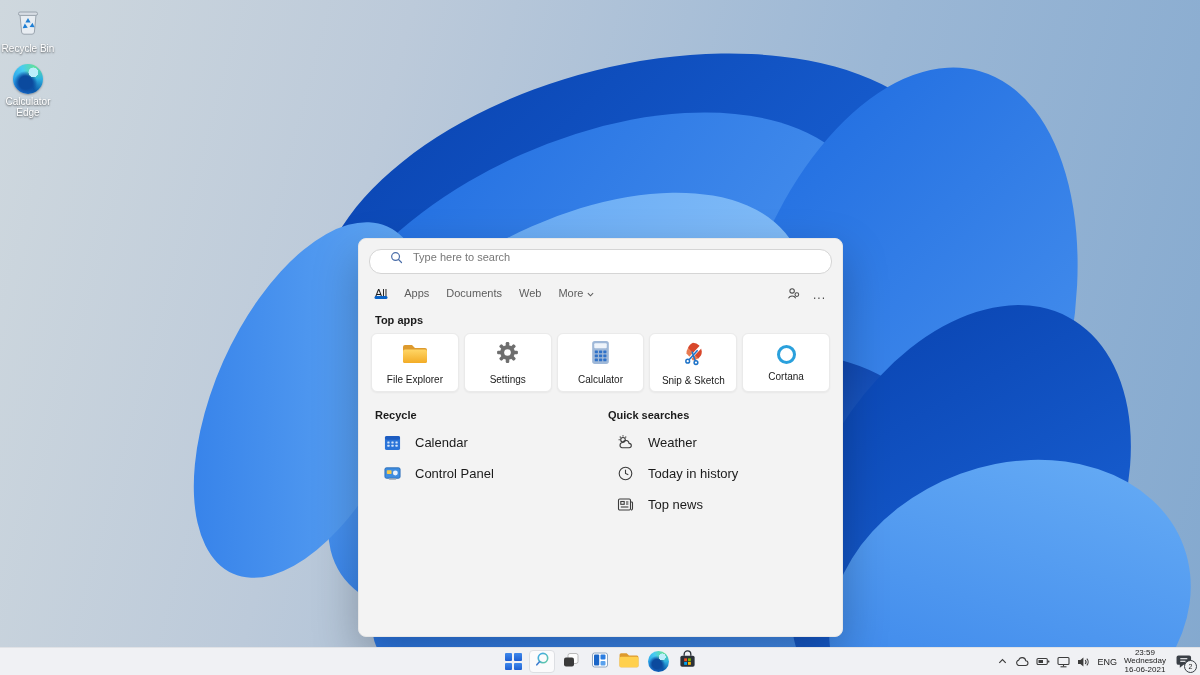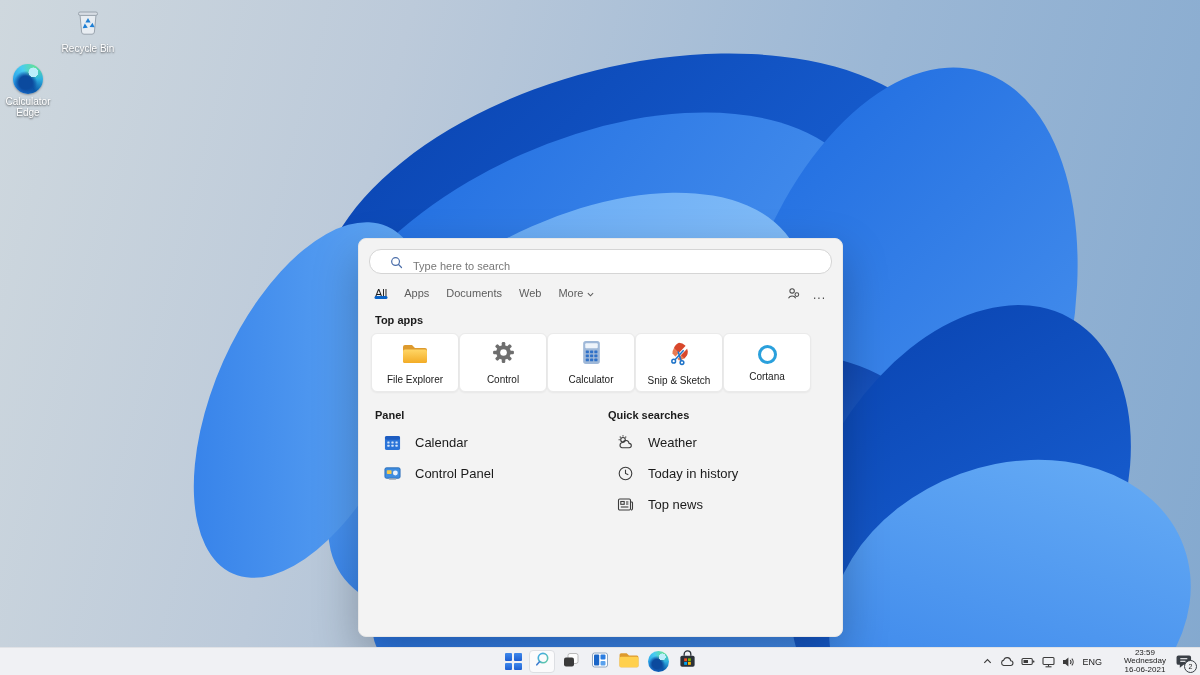--- a/index.html
+++ b/index.html
@@ -6,48 +6,48 @@
   body{
     width:1200px;height:675px;position:relative;overflow:hidden;
     font-family:"Liberation Sans","DejaVu Sans",sans-serif;
     background:linear-gradient(105deg,#cfd8de 0%,#bccADA 30%,#9bb7d5 65%,#84a9cf 100%);
     background:linear-gradient(105deg,#cfd8de 0%,#bccada 30%,#9bb7d5 65%,#84a9cf 100%);
   }
   .wallpaper{position:absolute;inset:0;z-index:0;}
   
   .desktop-icon{position:absolute;width:56px;display:flex;flex-direction:column;align-items:center;gap:2px;z-index:2;cursor:default;}
   .desktop-icon .dlabel{font-size:10px;color:#fff;text-align:center;line-height:11px;text-shadow:0 1px 2px rgba(0,0,0,.65);}
-  .di-recycle{left:12px;top:7px;padding-left:48px;}
+  .di-recycle{left:0;top:7px;}
   .di-edge{left:0;top:64px;}
   .edge-orb{width:30px;height:30px;border-radius:50%;
     background:
       radial-gradient(circle at 68% 28%, #bdeefb 0 16%, rgba(189,238,251,0) 17%),
       radial-gradient(circle at 42% 62%, #0b4a9e 0 26%, rgba(11,74,158,0) 46%),
       conic-gradient(from 150deg, #0a57a8, #1b6fd0, #2aa3e8, #49ccf2, #62e09a, #2fb2e2, #0a57a8);
     box-shadow:0 1px 2px rgba(0,0,0,.3);}
   .edge-orb.small{width:21px;height:21px;box-shadow:none;}
   
   .panel{position:absolute;left:358px;top:238px;width:485px;height:399px;z-index:3;
     background:#f3f3f3;border:1px solid #e7e7e7;border-radius:8px;
     box-shadow:0 18px 45px rgba(0,0,0,.25);box-sizing:border-box;}
   .search-box{margin:10px 10px 0;height:23px;background:#fff;border:1px solid #d5d5d5;border-radius:12px;
-    display:flex;align-items:flex-end;padding:0 20px;gap:8px;}
+    display:flex;align-items:flex-start;padding:0 20px;gap:8px;}
   .search-box input{border:none;outline:none;flex:1;font-size:11px;color:#1b1b1b;background:transparent;
     font-family:"Liberation Sans","DejaVu Sans",sans-serif;}
   .search-box input::placeholder{color:#777;}
   .tabs{display:flex;align-items:flex-start;margin:13px 16px 0;gap:17px;font-size:11px;color:#5d5d5d;}
   .tab{position:relative;cursor:default;display:flex;align-items:center;gap:4px;}
   .tab.active{color:#1b1b1b;}
   .tab.active::after{content:"";position:absolute;bottom:0;left:50%;transform:translateX(-50%);
     width:13px;height:3px;border-radius:2px;background:#0a64c8;}
   .tab-actions{margin-left:auto;display:flex;align-items:center;gap:13px;color:#4a4a4a;}
   .ellipsis{font-size:12px;letter-spacing:1px;line-height:6px;color:#4a4a4a;}
   .section-title{font-size:11px;font-weight:700;color:#1b1b1b;}
   .top-apps-title{margin:12px 16px 0;}
-  .tiles{display:flex;margin:7px 12px 0;}
+  .tiles{display:flex;gap:5px;margin:7px 12px 0;}
   .tile{width:86px;height:57px;background:#fff;border:1px solid #eaeaea;border-radius:6px;
     display:flex;flex-direction:column;align-items:center;justify-content:center;gap:5px;
     box-shadow:0 1px 2px rgba(0,0,0,.05);cursor:default;}
   .tile-label{font-size:10px;color:#1b1b1b;}
   .cortana-ring{width:19px;height:19px;border-radius:50%;border:3px solid #2aa0dc;box-sizing:border-box;margin:2px;}
   .columns{display:flex;margin:17px 16px 0;}
   .col-left{width:233px;}
   .col-right{flex:1;}
   .list{margin-top:13px;display:flex;flex-direction:column;gap:14px;}
   .list-item{display:flex;align-items:center;gap:14px;font-size:13px;color:#1b1b1b;padding-left:9px;cursor:default;}
@@ -57,21 +57,21 @@
     border-top:1px solid #e0e2e6;z-index:4;}
   .tb-center{position:absolute;left:50%;top:0;bottom:0;transform:translateX(-50%);
     display:flex;align-items:center;gap:3px;}
   .tb-btn{width:26px;height:23px;border-radius:4px;display:flex;align-items:center;justify-content:center;cursor:default;}
   .tb-btn.active{background:#fbfbfc;border:1px solid #dddfe3;box-sizing:border-box;}
   .win-grid{display:grid;grid-template-columns:1fr 1fr;grid-template-rows:1fr 1fr;gap:2px;width:17px;height:17px;}
   .win-grid i{background:linear-gradient(180deg,#3f89ec,#1e5fd2);border-radius:1px;}
   .tb-tray{position:absolute;right:5px;top:0;bottom:0;display:flex;align-items:center;gap:7px;}
   .tray-ic{display:flex;align-items:center;justify-content:center;cursor:default;}
   .lang{font-size:9px;color:#1b1b1b;cursor:default;}
-  .clock{font-size:8px;line-height:8.5px;color:#1b1b1b;text-align:center;cursor:default;margin-left:15px;}
+  .clock{font-size:8px;line-height:8.5px;color:#1b1b1b;text-align:center;cursor:default;}
   .notif{position:relative;width:22px;height:20px;display:flex;align-items:center;justify-content:center;cursor:default;}
   .badge{position:absolute;right:-2px;bottom:-1px;width:11px;height:11px;border-radius:50%;
     background:#f0f1f4;border:1px solid #3a3f46;font-size:7px;line-height:11px;text-align:center;color:#1b1b1b;}
 </style>
 </head>
 <body>
 
 <div class="wallpaper">
   <svg width="1200" height="675" viewBox="0 0 1200 675">
     <defs>
@@ -199,21 +199,21 @@
           <g fill="#6e6e6e">
             <rect x="10.3" y="2" width="3.4" height="20" rx="1.2"></rect>
             <rect x="10.3" y="2" width="3.4" height="20" rx="1.2" transform="rotate(45 12 12)"></rect>
             <rect x="10.3" y="2" width="3.4" height="20" rx="1.2" transform="rotate(90 12 12)"></rect>
             <rect x="10.3" y="2" width="3.4" height="20" rx="1.2" transform="rotate(135 12 12)"></rect>
             <circle cx="12" cy="12" r="7"></circle>
           </g>
           <circle cx="12" cy="12" r="3.2" fill="#fff"></circle>
         </svg>
       </span>
-      <span class="tile-label">Control</span>
+      <span class="tile-label">Settings</span>
     </div>
 
     <div class="tile">
       <span>
         <svg width="21" height="25" viewBox="0 0 20 24">
           <rect x="2" y="1" width="16" height="22" rx="2.5" fill="#9fb8d8"></rect>
           <rect x="4" y="3" width="12" height="5" rx="1" fill="#eef4fb"></rect>
           <g fill="#2f71c8">
             <rect x="4.5" y="10" width="3" height="2.6" rx=".6"></rect>
               <rect x="8.6" y="10" width="3" height="2.6" rx=".6"></rect>
@@ -248,21 +248,21 @@
     </div>
 
     <div class="tile">
       <span class="cortana-ring"></span>
       <span class="tile-label">Cortana</span>
     </div>
   </div>
 
   <div class="columns">
     <div class="col-left">
-      <div class="section-title">Panel</div>
+      <div class="section-title">Recycle</div>
       <div class="list">
         <div class="list-item">
           <span class="li-icon">
             <svg width="17" height="17" viewBox="0 0 18 18">
               <rect x="1" y="2" width="16" height="15" rx="2" fill="#2a74d8"></rect>
               <rect x="1" y="2" width="16" height="4" rx="2" fill="#1d5cc0"></rect>
               <g fill="#cfe3fa">
                 <rect x="3.5" y="8" width="2.4" height="2" rx=".4"></rect>
                   <rect x="7.8" y="8" width="2.4" height="2" rx=".4"></rect>
                   <rect x="12.1" y="8" width="2.4" height="2" rx=".4"></rect>

